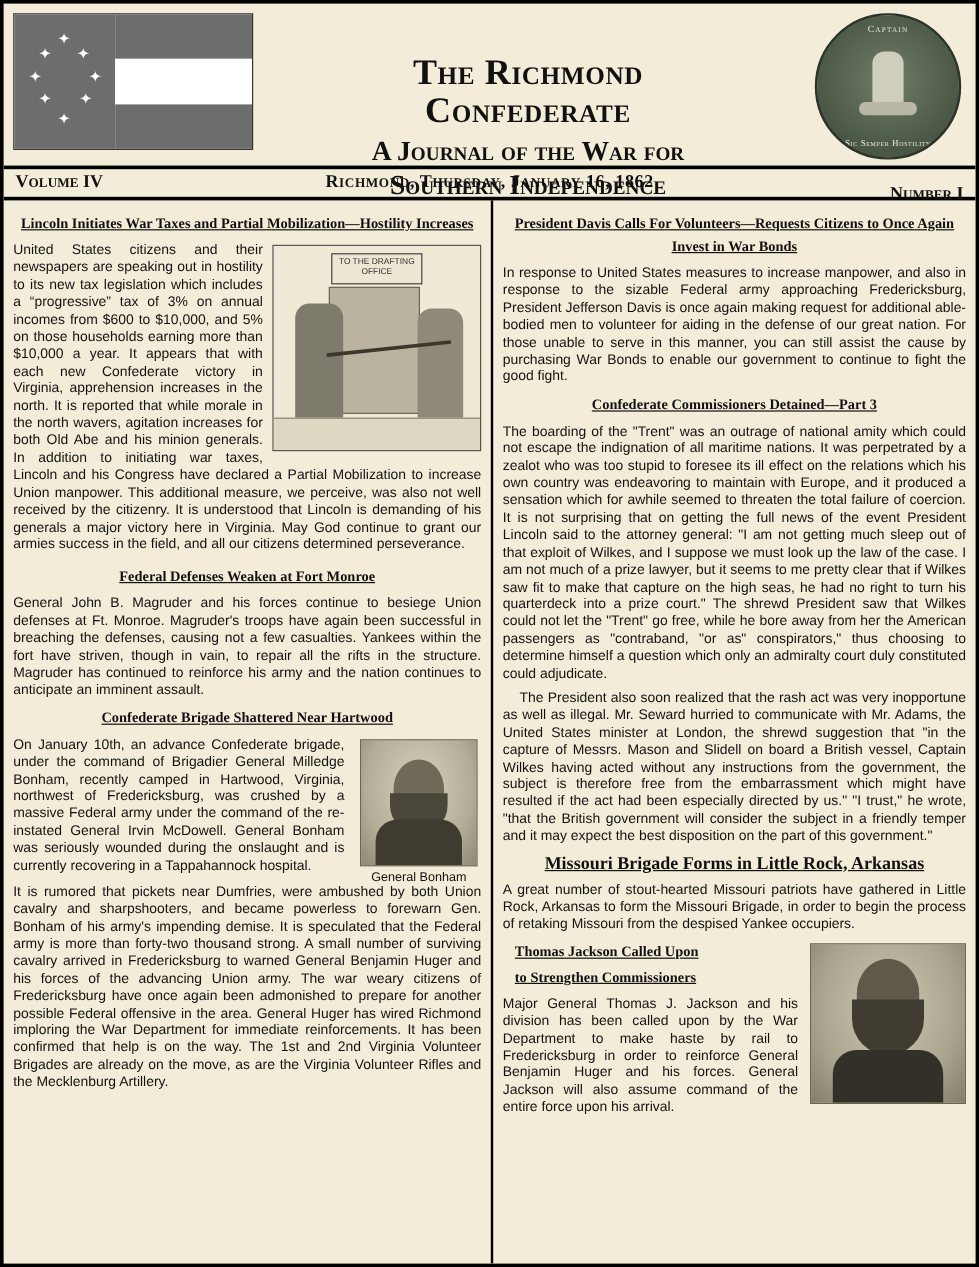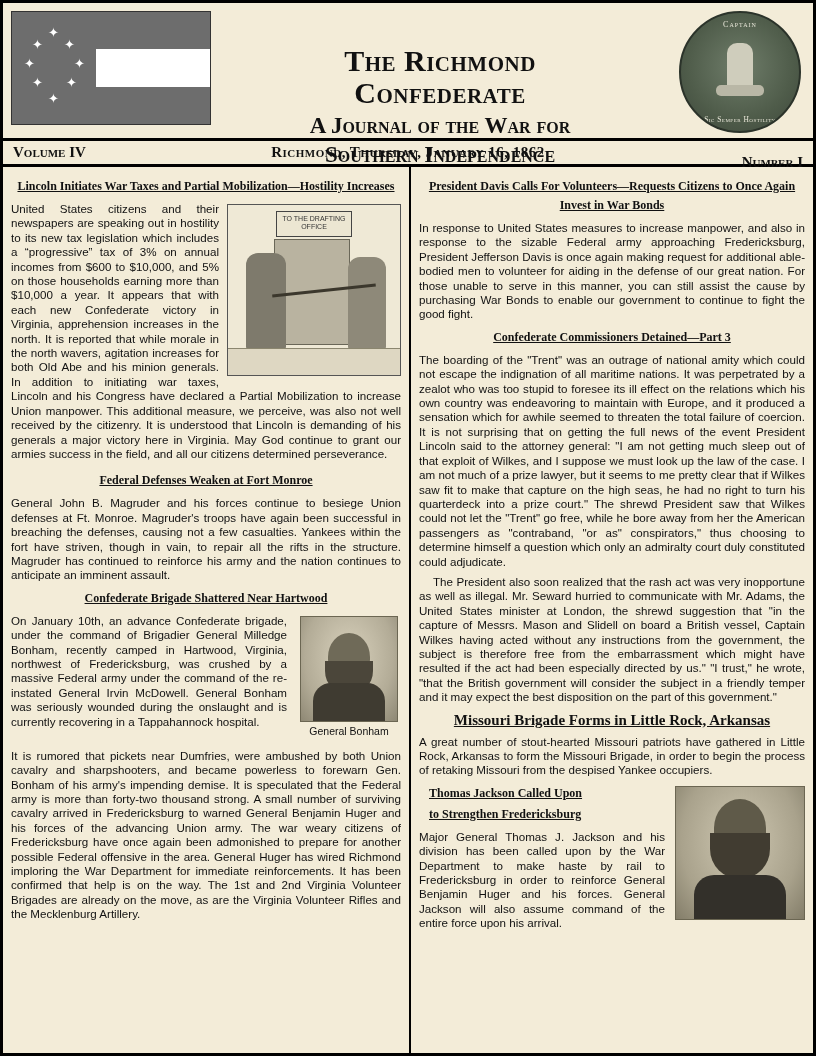--- a/index.html
+++ b/index.html
@@ -264,21 +264,21 @@
     left: 0; right: 0; bottom: 0;
     height: 26px;
     background: #ded7c2;
     border-top: 1px solid #8b866f;
   }
 
   
   .portrait-wrap {
     float: right;
     width: 104px;
-    margin: 2px 0 12px 10px;
+    margin: 2px 0 0 10px;
     text-align: center;
   }
   .portrait {
     width: 96px;
     height: 104px;
     margin: 0 auto;
     border: 1px solid #6b6652;
     background: radial-gradient(ellipse at 50% 38%, #d9d2bd 0%, #b3ac97 65%, #8e8874 100%);
     position: relative;
     overflow: hidden;
@@ -453,18 +453,18 @@
       <h2 class="headline small">Missouri Brigade Forms in Little Rock, Arkansas</h2>
       <p class="body">A great number of stout-hearted Missouri patriots have gathered in Little Rock, Arkansas to form the Missouri Brigade, in order to begin the process of retaking Missouri from the despised Yankee occupiers.</p>
 
       <div class="portrait-jackson">
         <div class="head"></div>
         <div class="beard"></div>
         <div class="torso"></div>
       </div>
 
       <h2 class="headline" style="text-align:left; padding-left:10px;">Thomas Jackson Called Upon</h2>
-      <h2 class="headline" style="text-align:left; padding-left:10px; margin-top:-4px;">to Strengthen Fredericksburg</h2>
+      <h2 class="headline" style="text-align:left; padding-left:10px; margin-top:-4px;">to Strengthen Commissioners</h2>
       <p class="body">Major General Thomas J. Jackson and his division has been called upon by the War Department to make haste by rail to Fredericksburg in order to reinforce General Benjamin Huger and his forces. General Jackson will also assume command of the entire force upon his arrival.</p>
       <div class="clear"></div>
     </div>
   </div>
 </div>
 
 </body></html>

